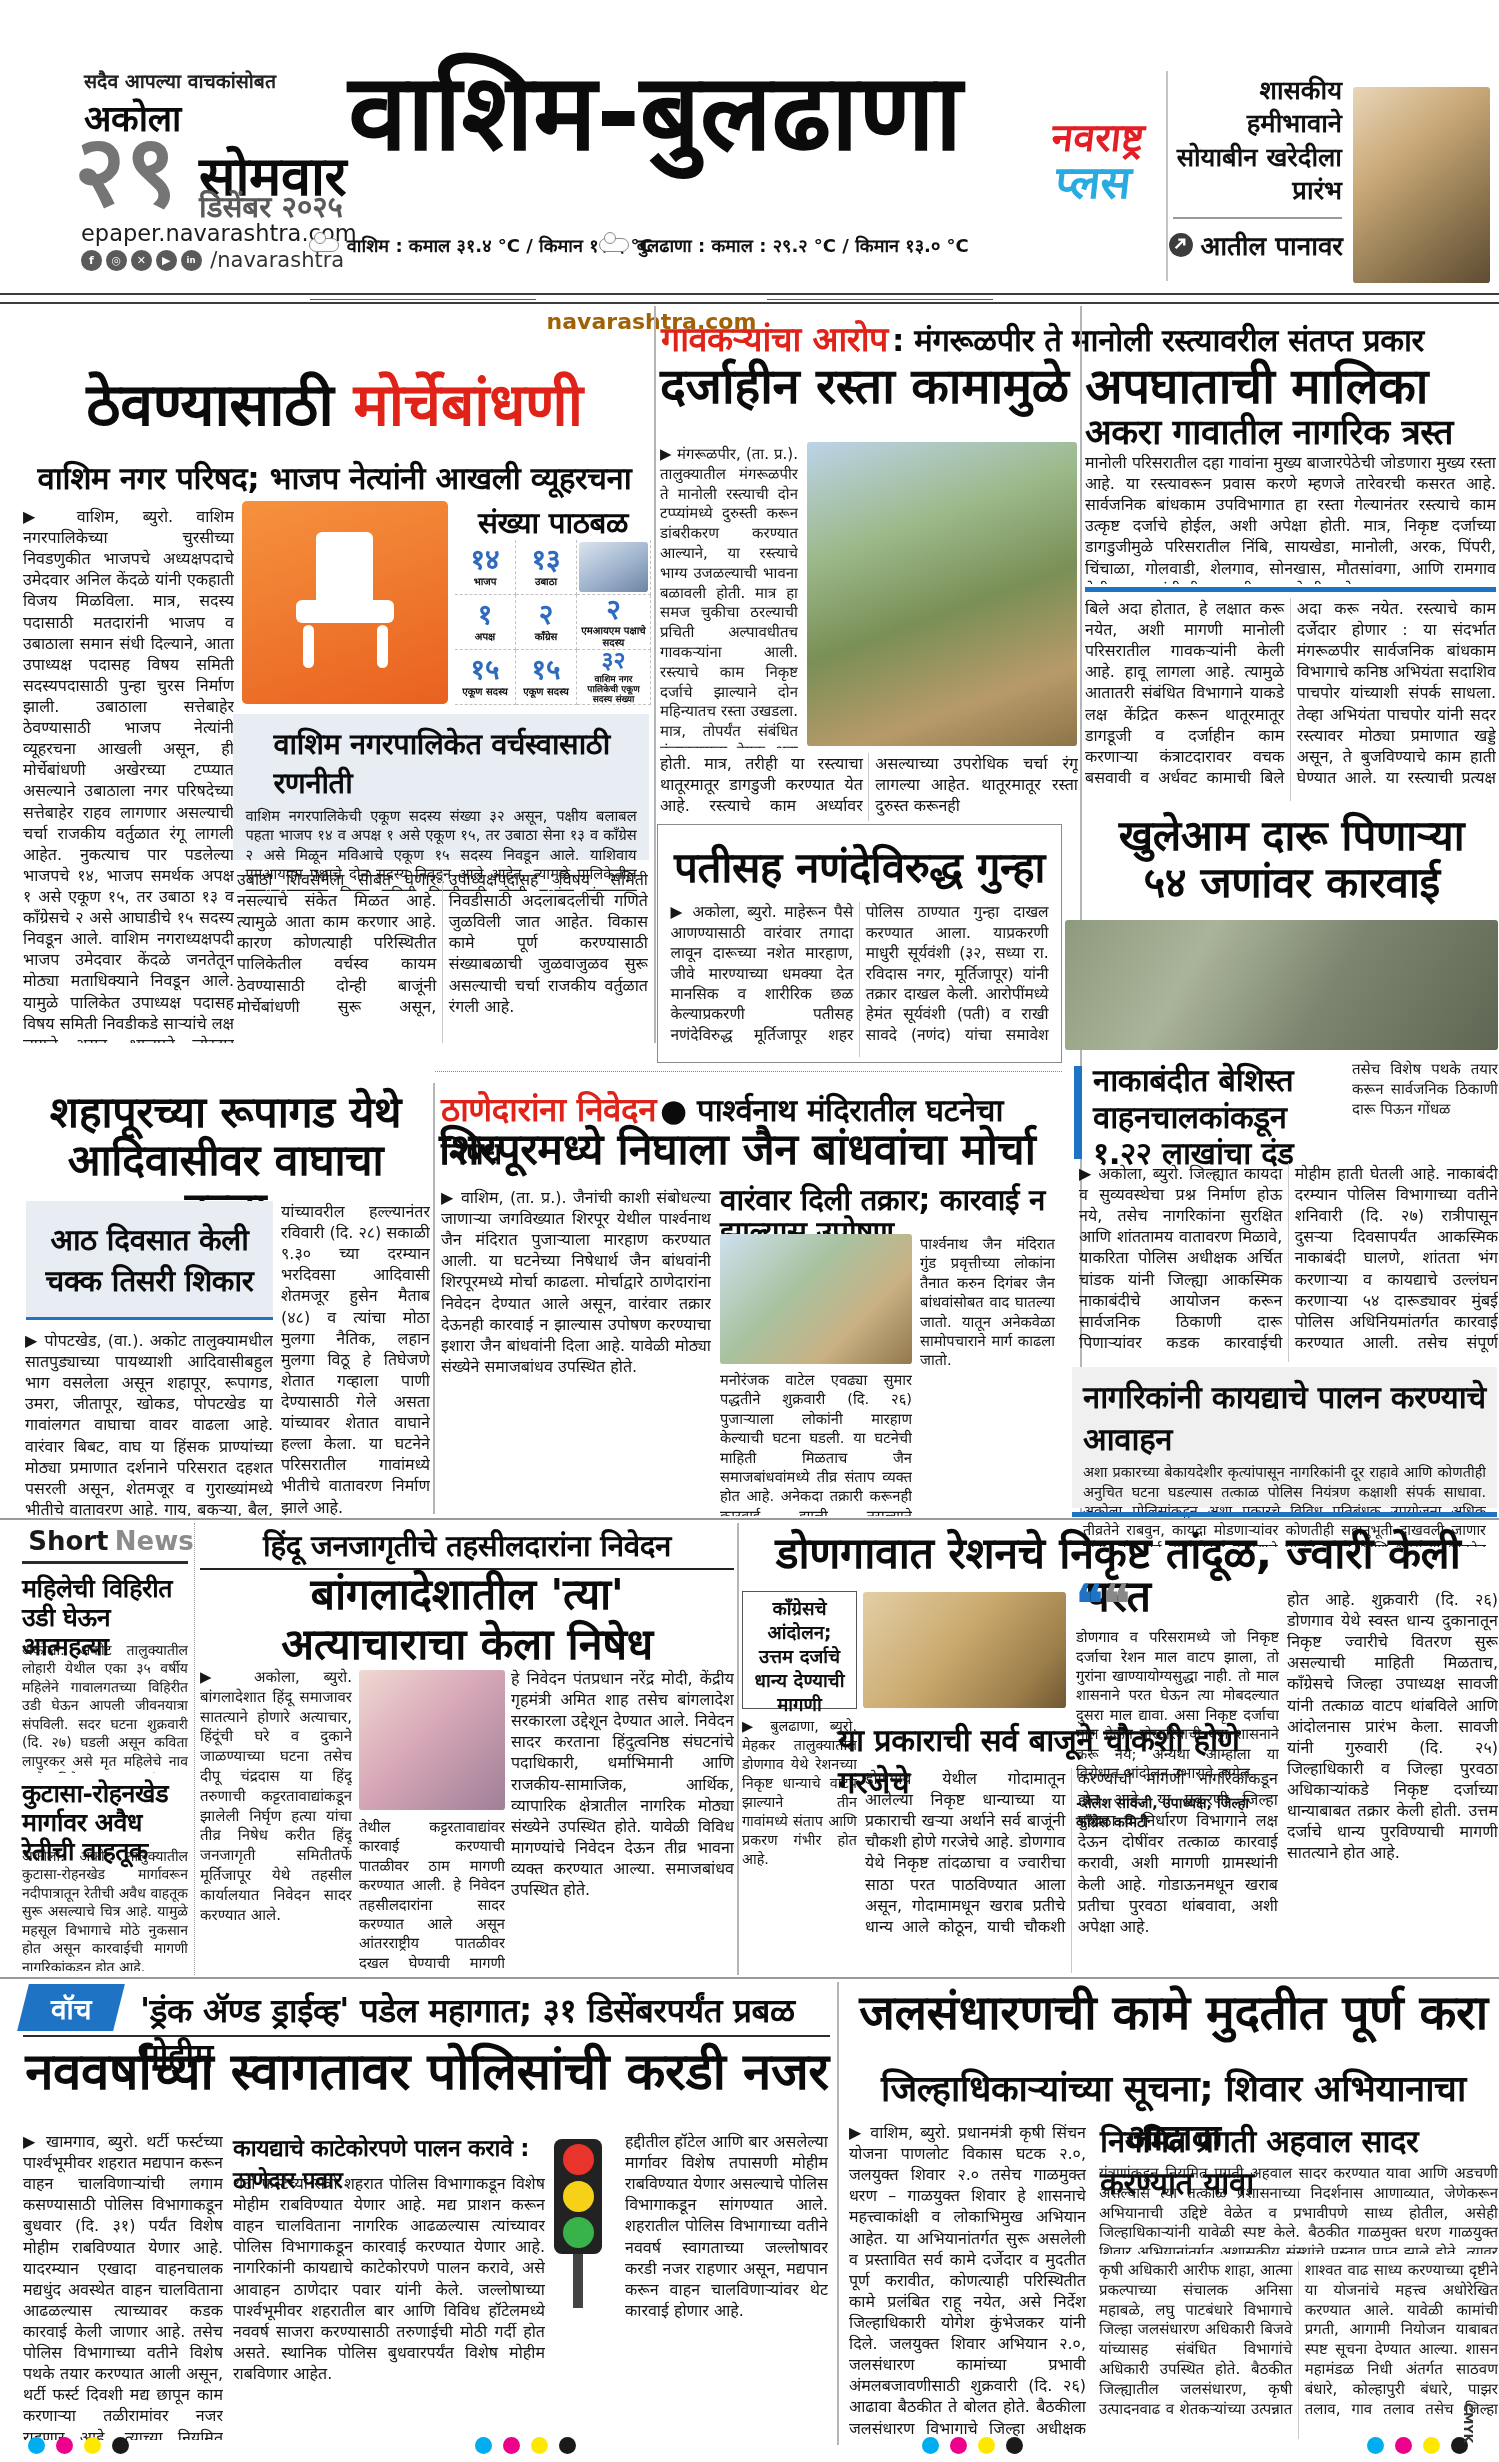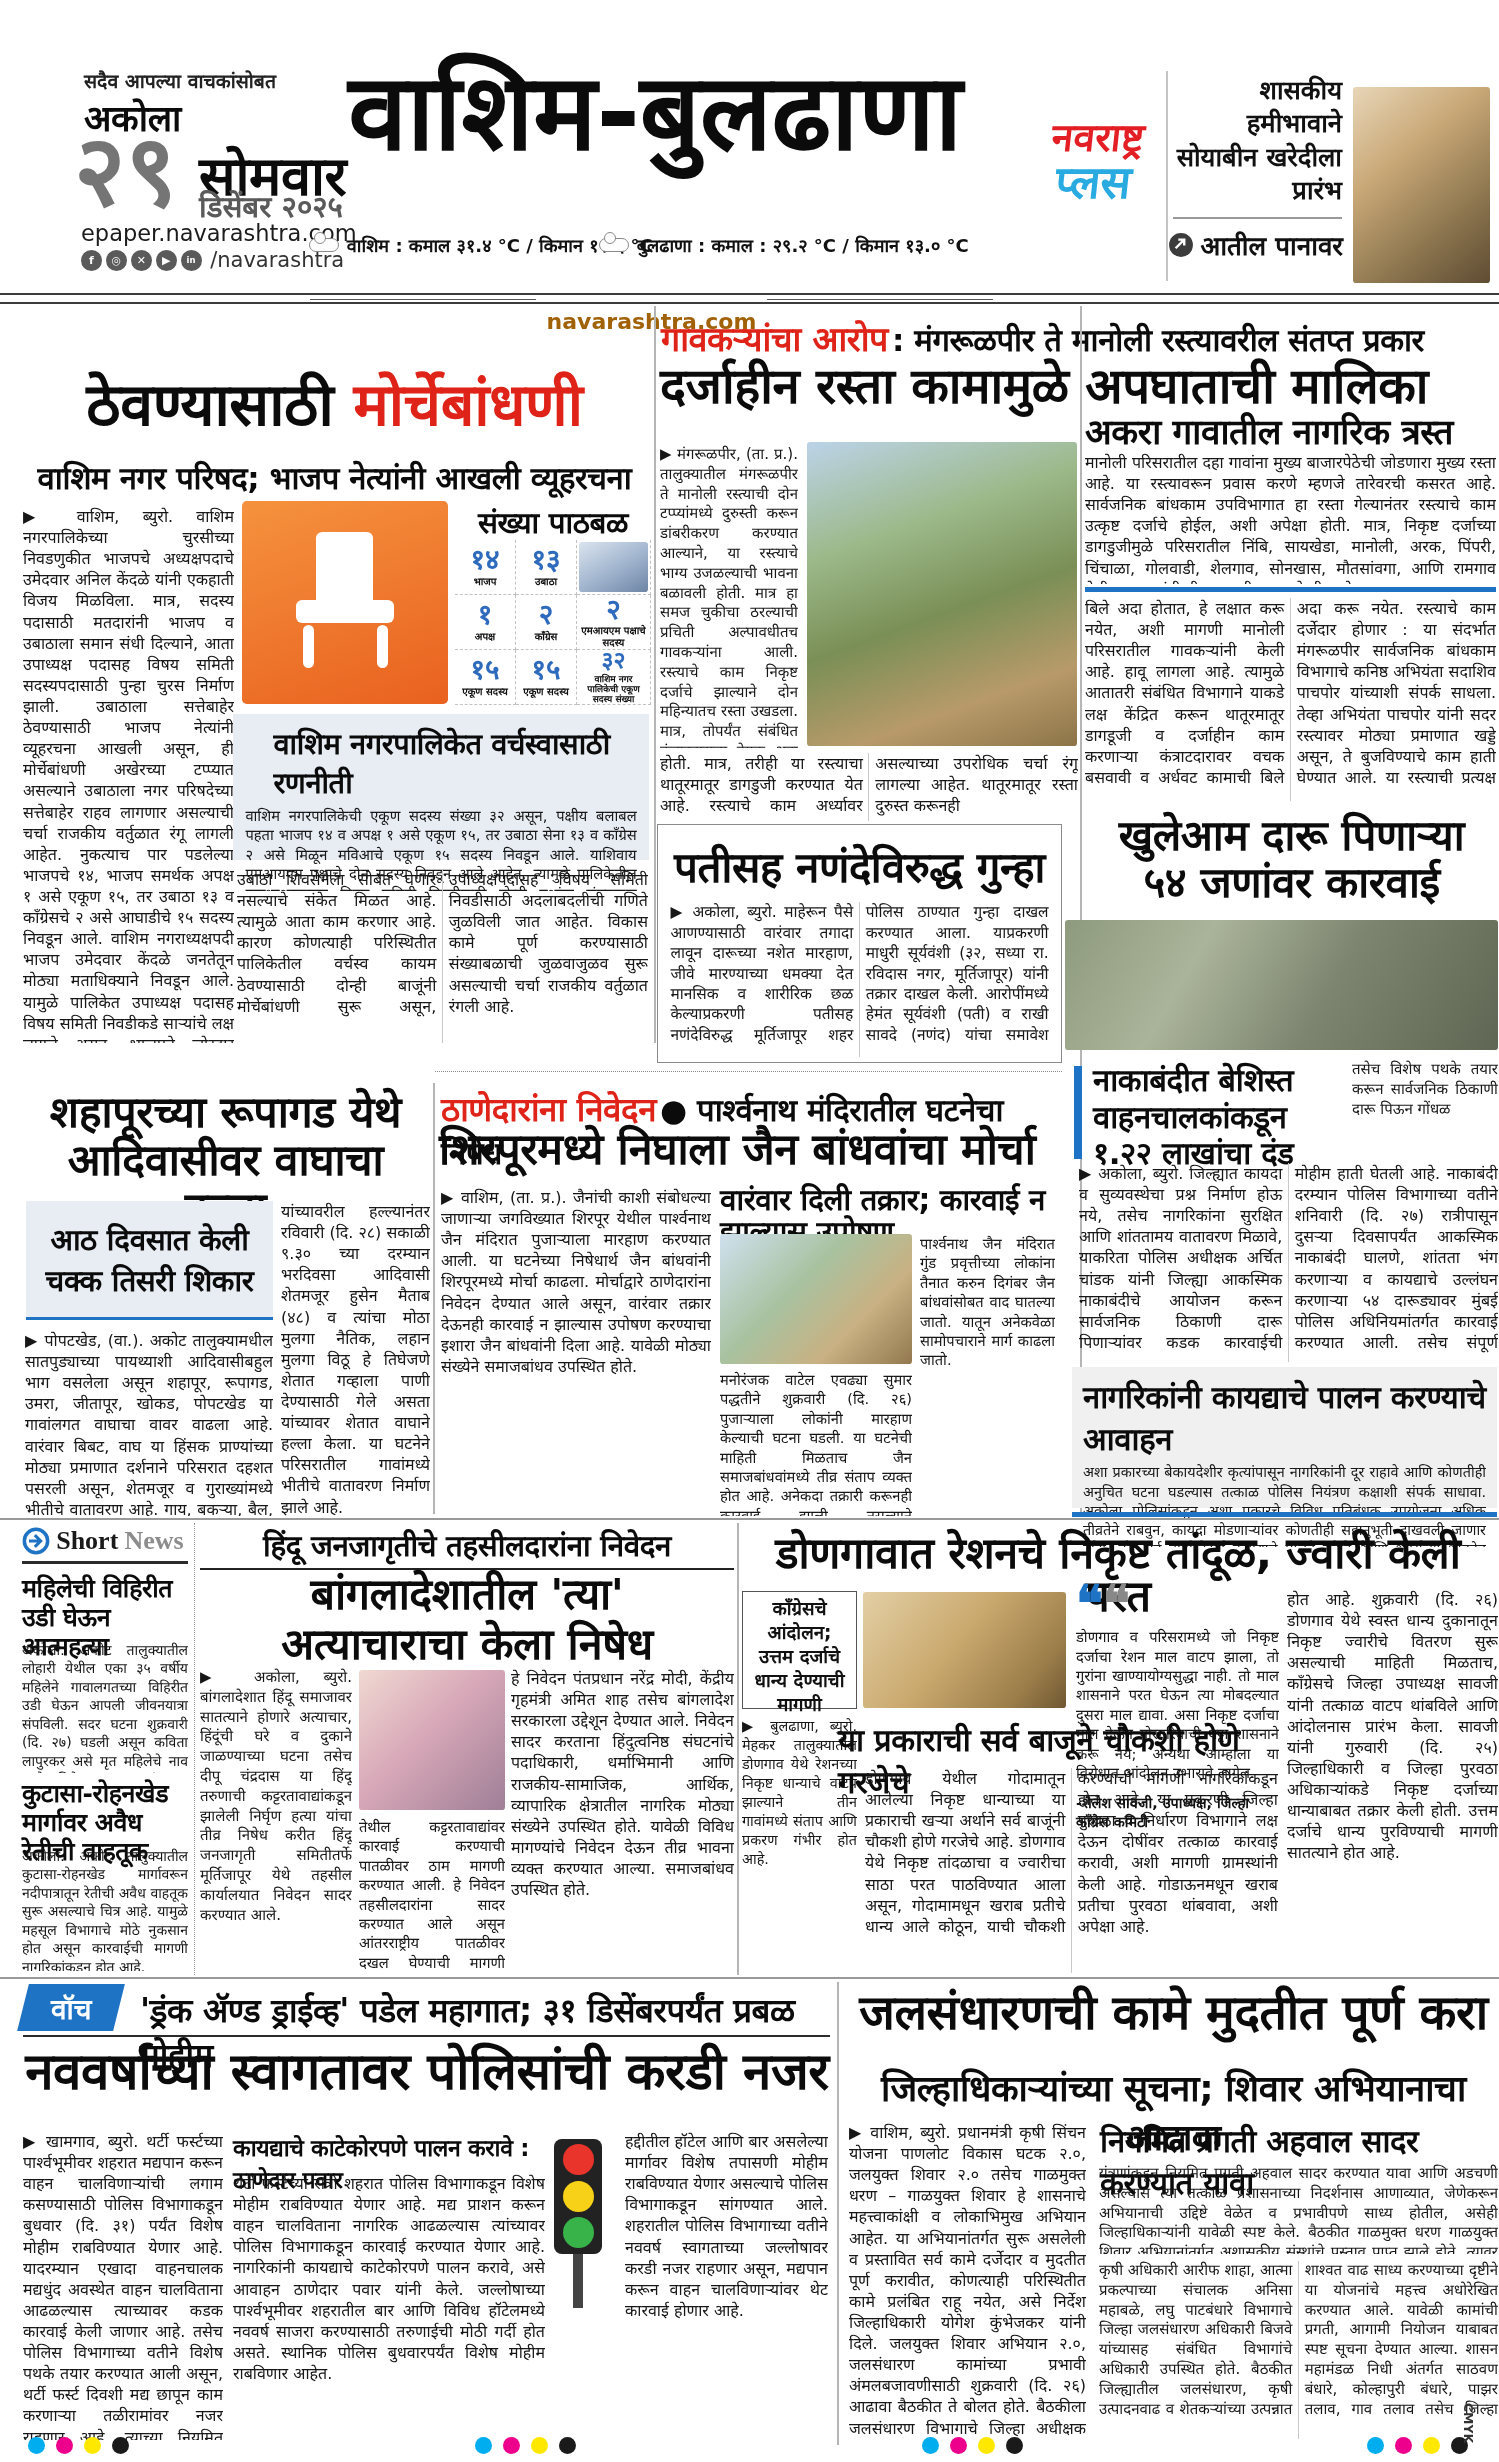--- a/index.html
+++ b/index.html
@@ -213,21 +213,21 @@
   </div>
   <div class="abs hl" style="left:439px;top:1128px;width:616px;font-size:43px;line-height:1.02;">शिरपूरमध्ये निघाला जैन बांधवांचा मोर्चा</div>
   <div class="abs bt" style="left:441px;top:1187px;width:270px;height:329px;">▶ वाशिम, (ता. प्र.). जैनांची काशी संबोधल्या जाणाऱ्या जगविख्यात शिरपूर येथील पार्श्वनाथ जैन मंदिरात पुजाऱ्याला मारहाण करण्यात आली. या घटनेच्या निषेधार्थ जैन बांधवांनी शिरपूरमध्ये मोर्चा काढला. मोर्चाद्वारे ठाणेदारांना निवेदन देण्यात आले असून, वारंवार तक्रार देऊनही कारवाई न झाल्यास उपोषण करण्याचा इशारा जैन बांधवांनी दिला आहे. यावेळी मोठ्या संख्येने समाजबांधव उपस्थित होते.</div>
   <div class="abs hl" style="left:720px;top:1184px;width:335px;font-size:29.5px;line-height:1.1;">वारंवार दिली तक्रार; कारवाई न झाल्यास उपोषण</div>
   <div class="abs photo" style="left:720px;top:1234px;width:192px;height:130px;background:linear-gradient(135deg,#cfe0ee 0%,#a8c2a0 40%,#c9b183 70%,#93784f 100%);"></div>
   <div class="abs bt" style="left:920px;top:1234px;width:135px;height:282px;font-size:14.7px;">पार्श्वनाथ जैन मंदिरात गुंड प्रवृत्तीच्या लोकांना तैनात करुन दिगंबर जैन बांधवांसोबत वाद घातल्या जातो. यातून अनेकवेळा सामोपचाराने मार्ग काढला जातो.</div>
   <div class="abs bt" style="left:720px;top:1370px;width:192px;height:146px;font-size:14.7px;">मनोरंजक वाटेल एवढ्या सुमार पद्धतीने शुक्रवारी (दि. २६) पुजाऱ्याला लोकांनी मारहाण केल्याची घटना घडली. या घटनेची माहिती मिळताच जैन समाजबांधवांमध्ये तीव्र संताप व्यक्त होत आहे. अनेकदा तक्रारी करूनही कारवाई झाली नसल्याने समाजबांधवांनी इशारा दिला होता.</div>
 
   <div class="abs hrule" style="left:0px;top:1518px;width:1499px;"></div>
 
-  <div class="abs" style="left:22px;top:1526px;width:166px;display:flex;align-items:center;gap:6.2px;border-bottom:3.1px solid #2b2b2b;padding-bottom:4.7px;font-family:Liberation Serif, serif;">
+  <div class="abs" style="left:22px;top:1526px;width:166px;display:flex;align-items:center;gap:6.2px;border-bottom:3.1px solid #2b2b2b;padding-bottom:4.7px;">
     <svg width="28" height="28" viewBox="0 0 24 24">
         <circle cx="12" cy="12" r="10" fill="none" stroke="#1e73c4" stroke-width="3"></circle>
         <path d="M6 12h9M11 7l5 5-5 5" stroke="#1e73c4" stroke-width="2.6" fill="none"></path>
       </svg>
     <span style="font-size:26px;font-weight:800;color:#1a1a1a;">Short</span>
     <span style="font-size:26px;font-weight:800;color:#8c8c8c;">News</span>
   </div>
   <div class="abs hl" style="left:22px;top:1575px;width:166px;font-size:25px;line-height:1.15;">महिलेची विहिरीत उडी घेऊन आत्महत्या</div>
   <div class="abs bt" style="left:22px;top:1641px;width:166px;height:132px;font-size:14px;">अकोला. अकोट तालुक्यातील लोहारी येथील एका ३५ वर्षीय महिलेने गावालगतच्या विहिरीत उडी घेऊन आपली जीवनयात्रा संपविली. सदर घटना शुक्रवारी (दि. २७) घडली असून कविता लापुरकर असे मृत महिलेचे नाव आहे. तिने आजाराला कंटाळून आत्महत्या केल्याची प्राथमिक माहिती आहे. घटनास्थळी अकोट ग्रामीण पोलिस स्टेशनचे बिट जमादार तोमर व सहकारी यांनी भेट देऊन पंचनामा केला.</div>
   <div class="abs hl" style="left:22px;top:1780px;width:166px;font-size:25px;line-height:1.15;">कुटासा-रोहनखेड मार्गावर अवैध रेतीची वाहतूक</div>

